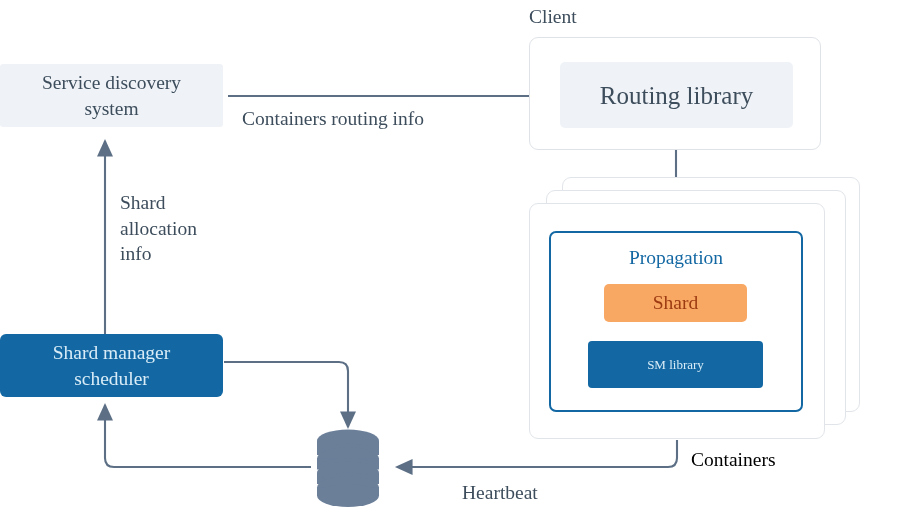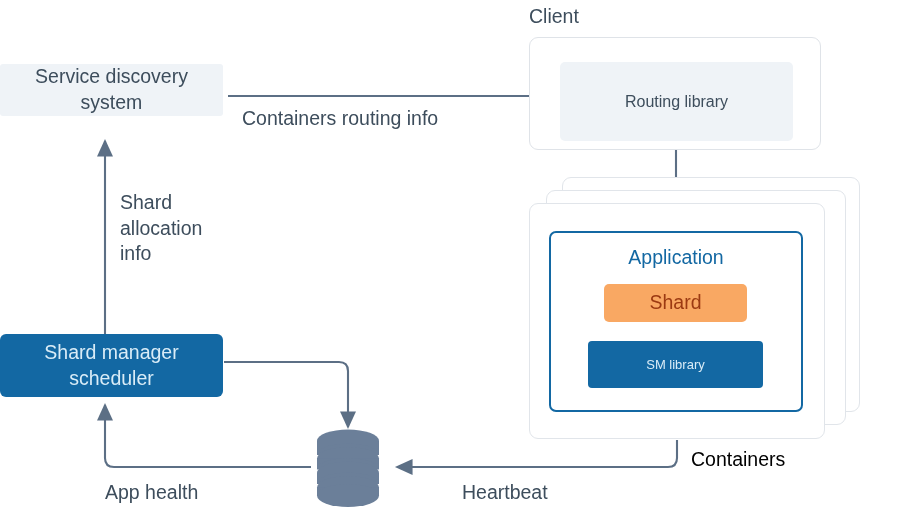--- a/index.html
+++ b/index.html
@@ -9,20 +9,21 @@
   }
   body {
     font-family: "Liberation Sans", "DejaVu Sans", sans-serif;
   }
   #canvas {
     position: relative;
     width: 916px;
     height: 515px;
     background: #ffffff;
     overflow: hidden;
+    font-family: Liberation Serif, serif;
   }
   .svg-layer {
     position: absolute;
     left: 0;
     top: 0;
     width: 916px;
     height: 515px;
   }
   .node {
     position: absolute;
@@ -32,21 +33,21 @@
     justify-content: center;
     text-align: center;
     line-height: 1.32;
   }
 
   
   #service-discovery {
     left: 0px;
     top: 64px;
     width: 223px;
-    height: 52px;
+    height: 63px;
     background: #eff3f7;
     color: #3d4d5c;
     font-size: 19.5px;
     border-radius: 3px;
   }
 
   
   #shard-manager {
     left: 0px;
     top: 334px;
@@ -76,24 +77,24 @@
     justify-content: flex-start;
     color: #3d4d5c;
     font-size: 19.5px;
   }
 
   
   #routing-library {
     left: 560px;
     top: 62px;
     width: 233px;
-    height: 79px;
+    height: 66px;
     background: #eff3f7;
     color: #3d4d5c;
-    font-size: 16px;
+    font-size: 25px;
     border-radius: 5px;
   }
 
   
   .container-card {
     border: 1.4px solid #e1e5ea;
     border-radius: 9px;
     background: #ffffff;
   }
   #container-back  { left: 562px; top: 177px; width: 298px; height: 235px; }
@@ -220,30 +221,29 @@
 
   <div class="node container-card" id="container-back"></div>
   <div class="node container-card" id="container-mid"></div>
   <div class="node container-card" id="container-front"></div>
 
   <div class="node" id="client-label">Client</div>
   <div class="node" id="client-box"></div>
   <div class="node" id="routing-library">Routing library</div>
 
   <div class="node" id="application-box"></div>
-  <div class="node" id="application-title">Application</div>
+  <div class="node" id="application-title">Propagation</div>
   <div class="node" id="shard-box">Shard</div>
   <div class="node" id="sm-library-box">SM library</div>
   <div class="node" id="containers-label">Containers</div>
 
   <div class="node" id="service-discovery" style="white-space: pre-line;">Service discovery
 system</div>
   <div class="node" id="shard-manager" style="white-space: pre-line;">Shard manager
 scheduler</div>
 
   <div class="edge-label" id="label-propagation">Containers routing info</div>
   <div class="edge-label" id="label-shard-alloc">Shard
 allocation
 info</div>
-  <div class="edge-label" id="label-app-health">App health</div>
   <div class="edge-label" id="label-heartbeat">Heartbeat</div>
 
 </div>
 
 </body></html>

